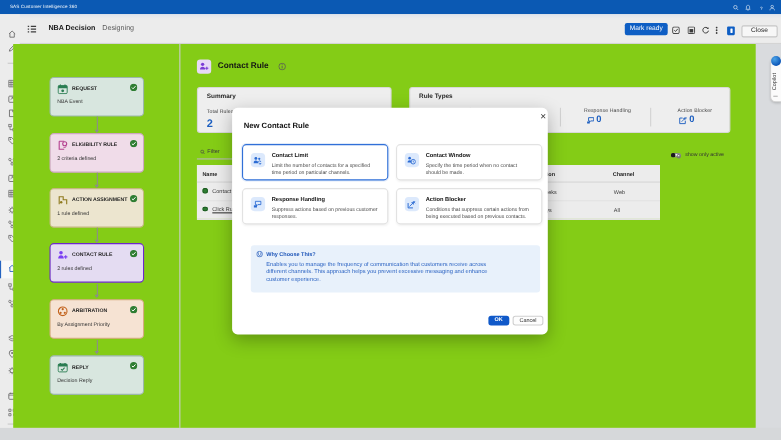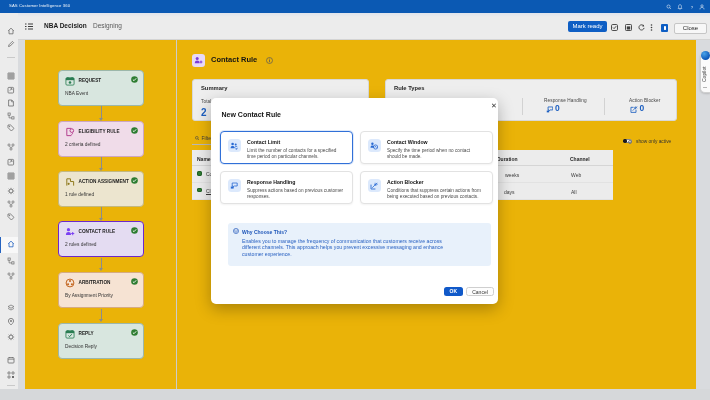--- a/index.html
+++ b/index.html
@@ -22,21 +22,21 @@
   .tbicon { position:absolute; top:11px; width:7px; height:7px; }
   #bluesq { position:absolute; left:661px; top:11px; width:7px; height:7.5px; background:#0e5ec4; border-radius:1px; }
   #bluesq:after { content:""; position:absolute; left:2.6px; top:1.8px; width:2px; height:3.9px; background:#fff; border-radius:.4px; }
 
   
   #sidebar { left:0; top:13px; width:18px; height:387px; background:#ececec; }
   .sbi { position:absolute; left:6.5px; width:8px; height:8px; }
   .sbsel { position:absolute; left:0; width:18px; height:16.5px; background:#f8f8f8; border-left:1.6px solid #2563c0; }
 
   
-  #panel { left:25px; top:40px; width:675px; height:349px; background:#eab308; }
+  #panel { left:12px; top:40px; width:675px; height:349px; background:#84cc16; }
   #flowdiv { position:absolute; left:151px; top:0; width:1px; height:349px; background:#cccccc; }
 
   
   .node { position:absolute; left:33px; width:86px; height:36px; border-radius:4px; border:1px solid; }
   .node .nicon { position:absolute; left:5.5px; top:4.5px; width:10px; height:10px; }
   .node .ntitle { position:absolute; left:19.5px; top:7px; font-size:4.7px; font-weight:bold; color:#1c1c1c; letter-spacing:0; }
   .node .ndesc { position:absolute; left:6px; top:20px; font-size:4.8px; color:#333; }
   .node .ncheck { position:absolute; right:5px; top:5px; width:7px; height:7px; }
   .conn { position:absolute; left:76px; width:1px; background:#8c8c8c; }
   .arrow { position:absolute; left:73.8px; width:0; height:0; border-left:2.7px solid transparent; border-right:2.7px solid transparent; border-top:3.8px solid #8c8c8c; }

